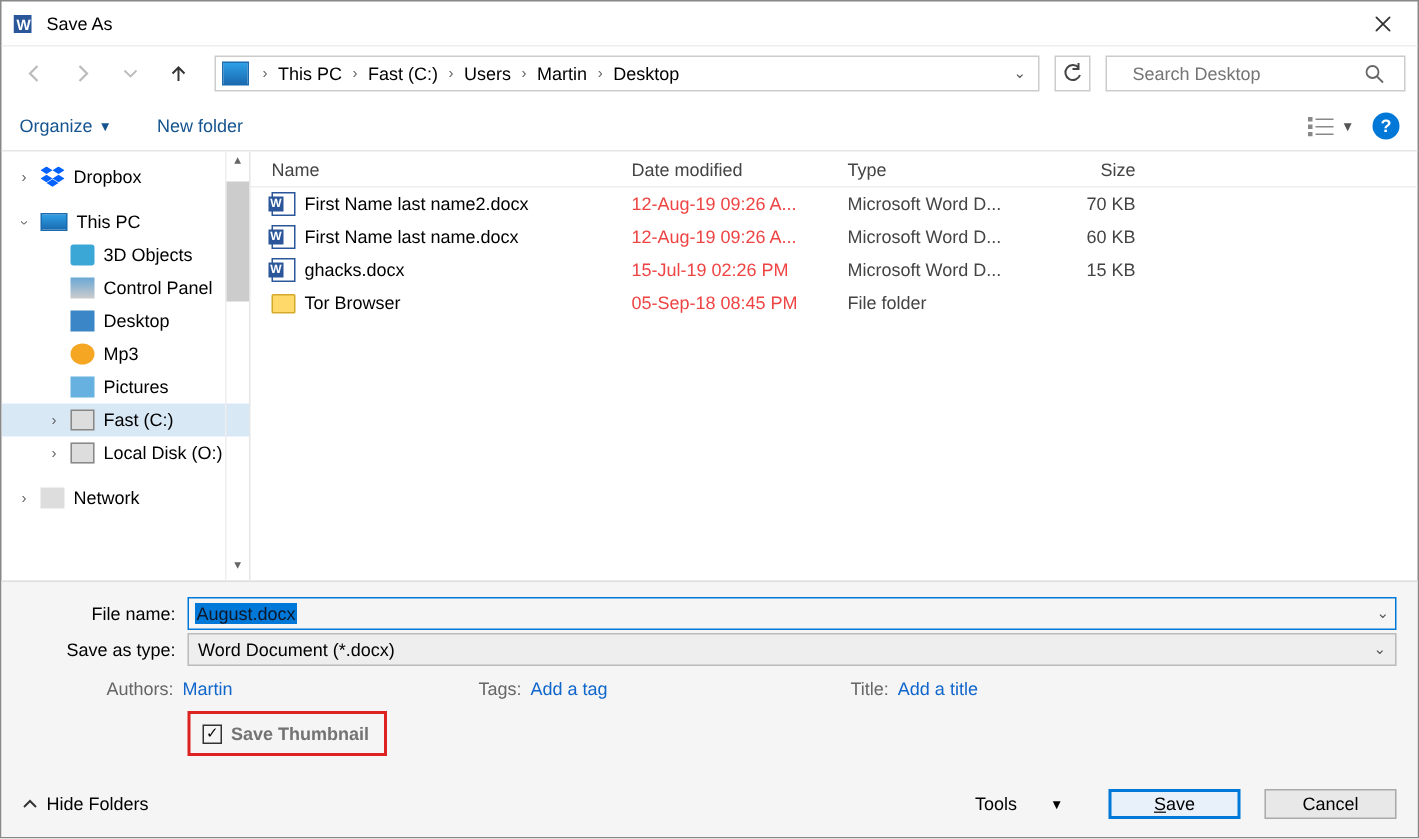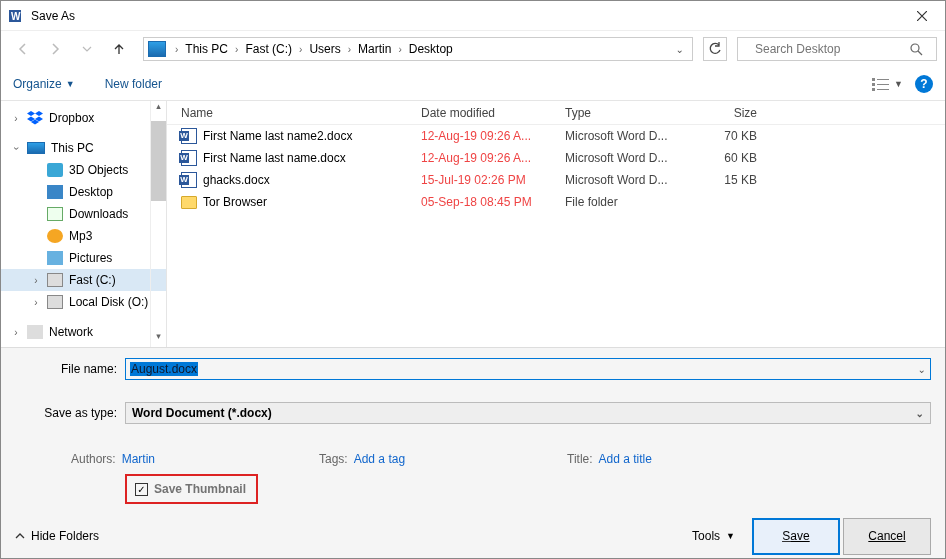--- a/index.html
+++ b/index.html
@@ -62,40 +62,40 @@
   .filerow { display:flex; height:22px; align-items:center; }
   .filerow .fcell-n { width:254px; padding-left:14px; display:flex; align-items:center; gap:6px;}
   .filerow .fcell-d { width:144px; color:#ef4444;}
   .filerow .fcell-t { width:124px; color:#444;}
   .filerow .fcell-s { width:78px; text-align:right; padding-right:10px; color:#444;}
   .docico { width:16px; height:16px; background:#fff; border:1px solid #2b579a; position:relative;}
   .docico::before { content:"W"; position:absolute; left:-3px; top:2px; background:#2b579a; color:#fff; font-size:8px; width:10px; height:10px; text-align:center; line-height:10px; font-weight:bold;}
   .foldico { width:16px; height:13px; background:#ffd96a; border:1px solid #d6a92c; border-radius:1px;}
 
   .bottom { border-top:1px solid #ddd; padding: 10px 14px 10px 14px; background:#f5f5f5; position:relative; }
-  .frow { display:flex; align-items:center; margin-bottom:22px; }
+  .frow { display:flex; align-items:center; margin-bottom:2px; }
   .flabel { width:110px; text-align:right; padding-right:8px; }
   .finput { flex:1; height:22px; border:1px solid #0078d7; padding:0 4px; display:flex; align-items:center; }
   .finput .selected { background:#0078d7; color:#0f172a; padding:0 1px;}
   .finput .ddarr { margin-left:auto; font-size:10px; color:#555;}
-  .ftype { flex:1; height:22px; border:1px solid #bbb; background:#eee; padding:0 6px; display:flex; align-items:center;font-weight:bold;}
+  .ftype { flex:1; height:22px; border:1px solid #bbb; background:#eee; padding:0 6px; display:flex; align-items:center;}
   .ftype .ddarr { margin-left:auto; font-size:10px; color:#555;}
   .metarow { display:flex; padding:6px 0 8px 56px; gap:8px; font-size:12px;}
   .metalbl { color:#666; }
   .metaval { color:#1166cc; }
   .metagroup { display:flex; gap:6px; }
   .chkrow { margin-left:110px; display:flex; align-items:center; gap:6px; padding:6px 8px; border:2px solid #d22; width:133px;}
   .chkbox { width:13px; height:13px; border:1px solid #333; display:flex; align-items:center; justify-content:center; font-size:10px;}
   .chklabel { color:#737373;font-weight:bold; }
 
   .footer { height:44px; display:flex; align-items:center; padding:0 14px; background:#f5f5f5;}
   .hidef { display:flex; align-items:center; gap:6px;}
   .footer .spacer { flex:1;}
-  .tools { display:flex; align-items:center; gap:6px; margin-right:14px;}
-  .btn { width:88px; height:37px; border:1px solid #aaa; background:#e8e8e8; display:flex; align-items:center; justify-content:center; margin-left:3px;text-decoration:underline;}
+  .tools { display:flex; align-items:center; gap:22px; margin-right:14px;}
+  .btn { width:88px; height:20px; border:1px solid #aaa; background:#e8e8e8; display:flex; align-items:center; justify-content:center; margin-left:16px;}
   .btn.primary { border:2px solid #0078d7; background:#e8f0fa;}
   .under { text-decoration:underline; text-decoration-color:#333;}
   svg { display:block;}
 </style>
 </head>
 <body>
 
 <div class="window">
 
   <div class="titlebar">
@@ -203,27 +203,27 @@
           <div class="ticon ico-pc"></div>
           <span>This PC</span>
         </div>
       <div class="tree-item indent">
           <span class="noexp"></span>
           <div class="ticon ico-3d"></div>
           <span>3D Objects</span>
         </div>
       <div class="tree-item indent">
           <span class="noexp"></span>
+          <div class="ticon ico-cp"></div>
+          <span>Control Panel</span>
+        </div>
+      <div class="tree-item indent">
+          <span class="noexp"></span>
           <div class="ticon ico-desktop"></div>
           <span>Desktop</span>
-        </div>
-      <div class="tree-item indent">
-          <span class="noexp"></span>
-          <div class="ticon ico-down"></div>
-          <span>Downloads</span>
         </div>
       <div class="tree-item indent">
           <span class="noexp"></span>
           <div class="ticon ico-mp3"></div>
           <span>Mp3</span>
         </div>
       <div class="tree-item indent">
           <span class="noexp"></span>
           <div class="ticon ico-pic"></div>
           <span>Pictures</span>

